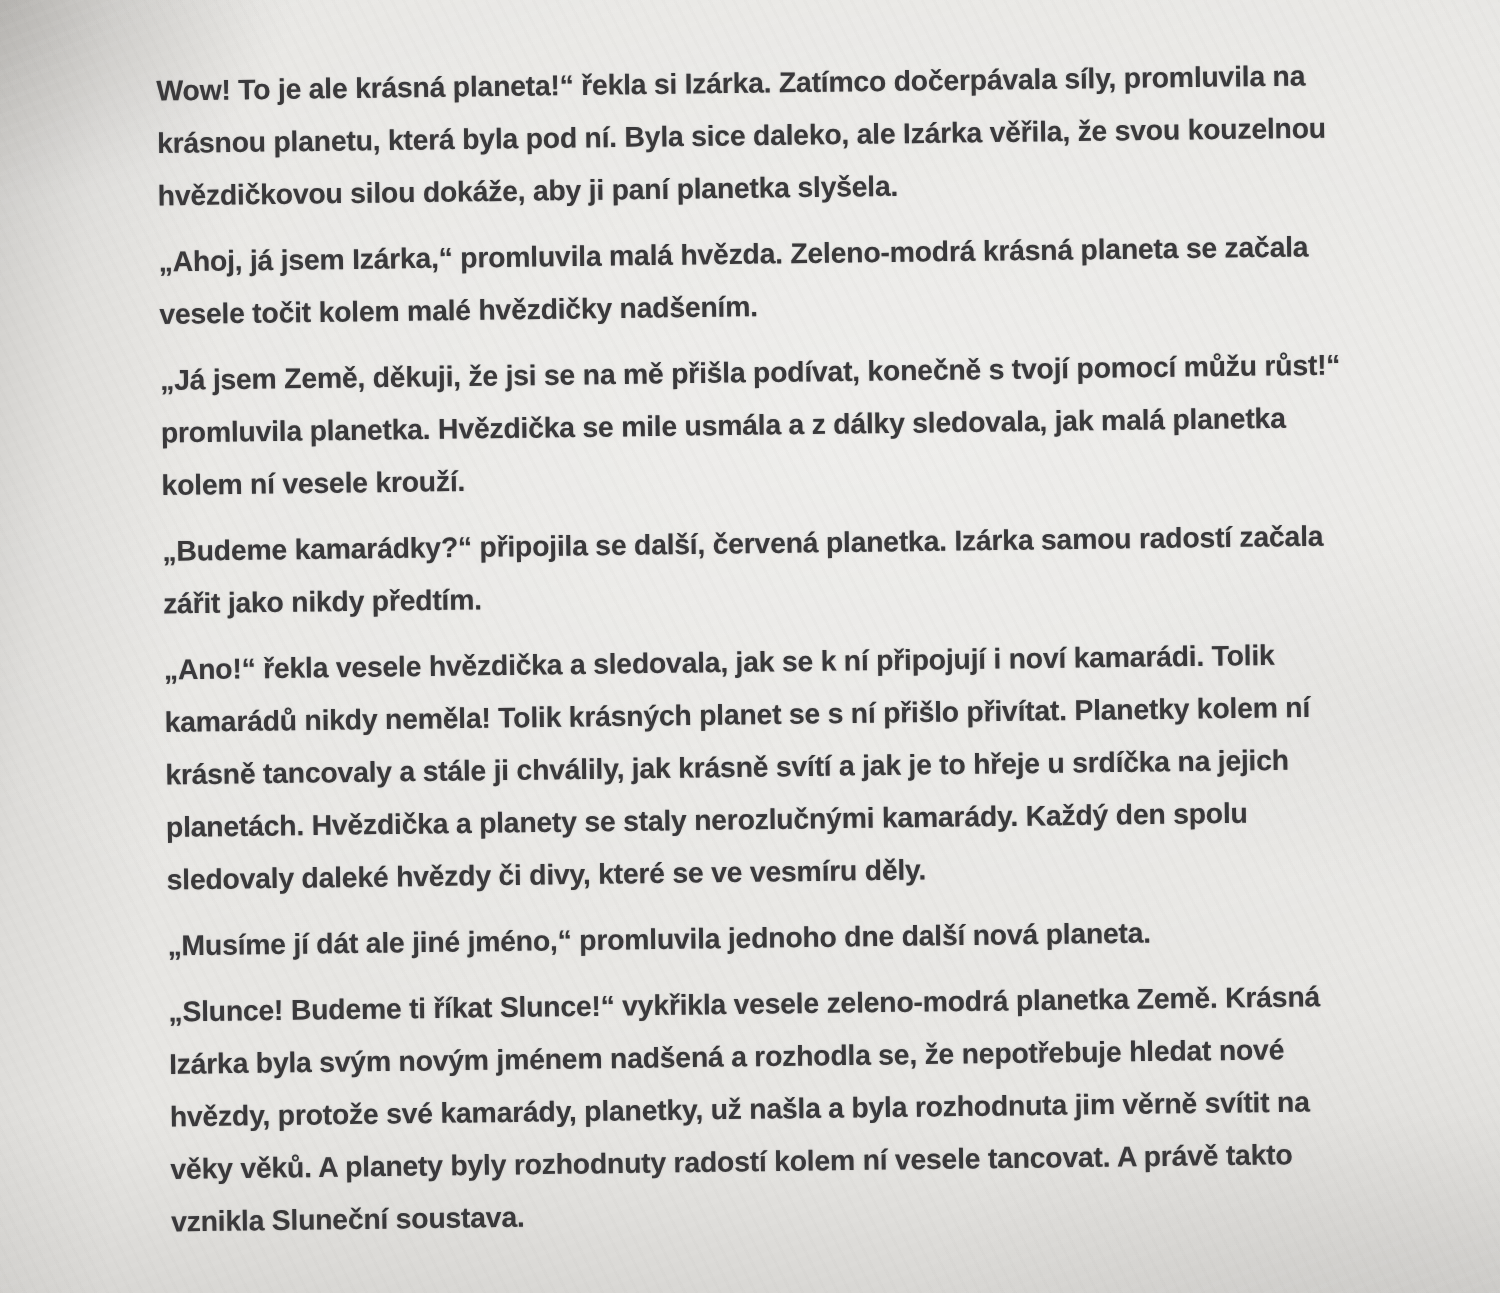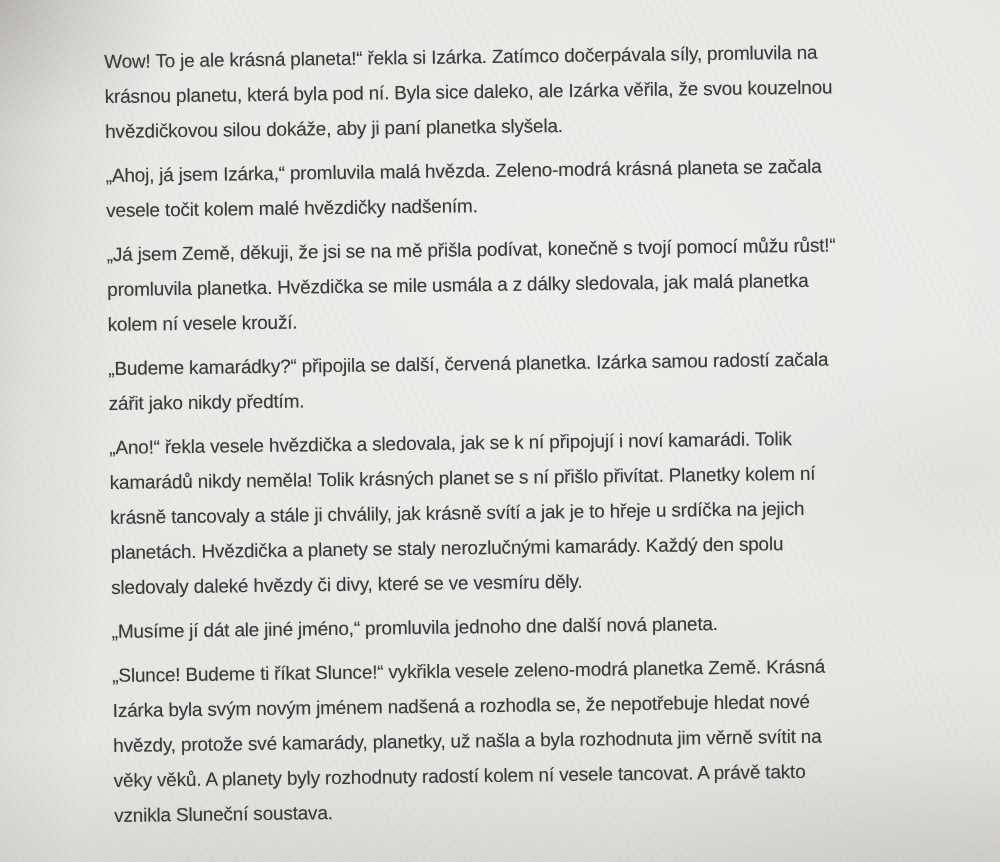--- a/index.html
+++ b/index.html
@@ -25,20 +25,21 @@
       linear-gradient(97deg, rgba(88,84,80,0.20) 0%, rgba(88,84,80,0.07) 7%, rgba(0,0,0,0) 16%),
       
       radial-gradient(28% 22% at 0% 0%, rgba(80,76,72,0.18), rgba(0,0,0,0) 70%),
       
       linear-gradient(0deg, rgba(88,84,80,0.10) 0%, rgba(0,0,0,0) 14%),
       
       radial-gradient(55% 38% at 100% 104%, rgba(80,76,72,0.10), rgba(0,0,0,0) 72%),
       
       radial-gradient(30% 18% at 96% 55%, rgba(90,86,82,0.06), rgba(0,0,0,0) 80%),
       #e7e6e3;
+    font-weight: bold;
   }
 
   
   .grain {
     position: absolute;
     inset: 0;
     background:
       repeating-linear-gradient(63deg, rgba(120,116,112,0.022) 0 2px, rgba(0,0,0,0) 2px 7px),
       repeating-linear-gradient(-21deg, rgba(255,255,255,0.030) 0 3px, rgba(0,0,0,0) 3px 9px);
     pointer-events: none;

